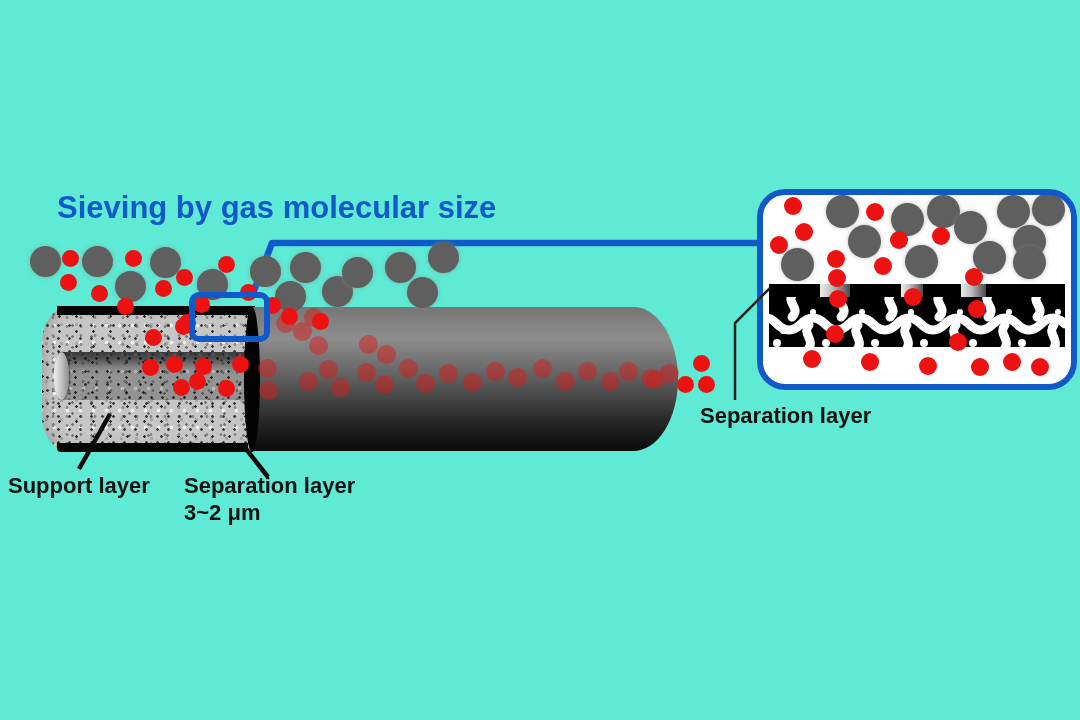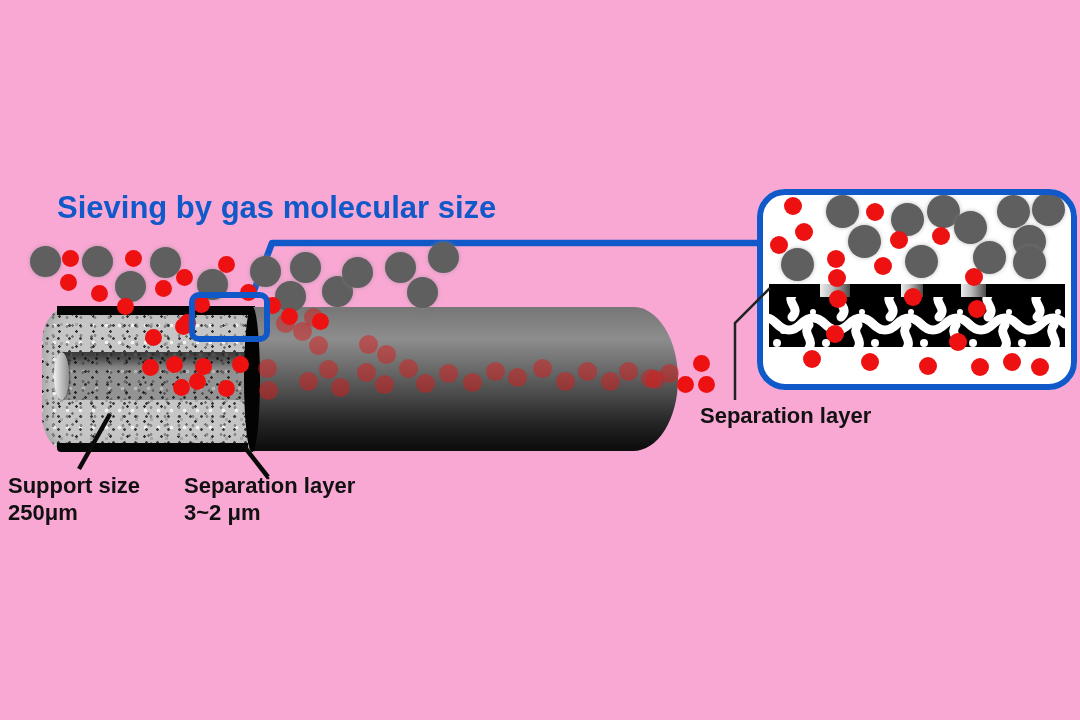--- a/index.html
+++ b/index.html
@@ -1,16 +1,16 @@
 <!DOCTYPE html>
 <html><head>
 <meta charset="utf-8">
 <style>
   html,body{margin:0;padding:0;background:#ffffff;}
-  .canvas{position:relative;width:1080px;height:720px;background:#f9a8d4;overflow:hidden;
+  .canvas{position:relative;width:1080px;height:720px;background:#5eead4;overflow:hidden;
           font-family:"Liberation Sans",sans-serif;}
 
   
   .title{position:absolute;left:57px;top:190px;font-size:31px;font-weight:bold;
          color:#1159c9;letter-spacing:0;z-index:8;white-space:nowrap;}
 
   
   .support{position:absolute;left:42px;top:306px;width:213px;height:146px;z-index:1;
     border-radius:28px 0 0 28px / 36px 0 0 36px;
     background-color:#c6c6c6;
@@ -254,22 +254,21 @@
   </div>
   <div class="inset-border"></div>
 
   <svg class="svg-high" width="1080" height="720">
     <line x1="110" y1="414" x2="79" y2="469" stroke="#0a0a0a" stroke-width="4.5"></line>
     <line x1="243" y1="445" x2="268" y2="477" stroke="#0a0a0a" stroke-width="4.5"></line>
     <polyline points="735,400 735,323 770,288" fill="none" stroke="#222" stroke-width="2.5"></polyline>
   </svg>
 
   <div class="lbl lbl-support">
-    <div>Support size</div>
-    <div>250μm</div>
+    <div>Support layer</div>
   </div>
   <div class="lbl lbl-sep-bottom">
     <div>Separation layer</div>
     <div>3~2 μm</div>
   </div>
   <div class="lbl lbl-inset">Separation layer</div>
 
 </div>
 
 </body></html>

